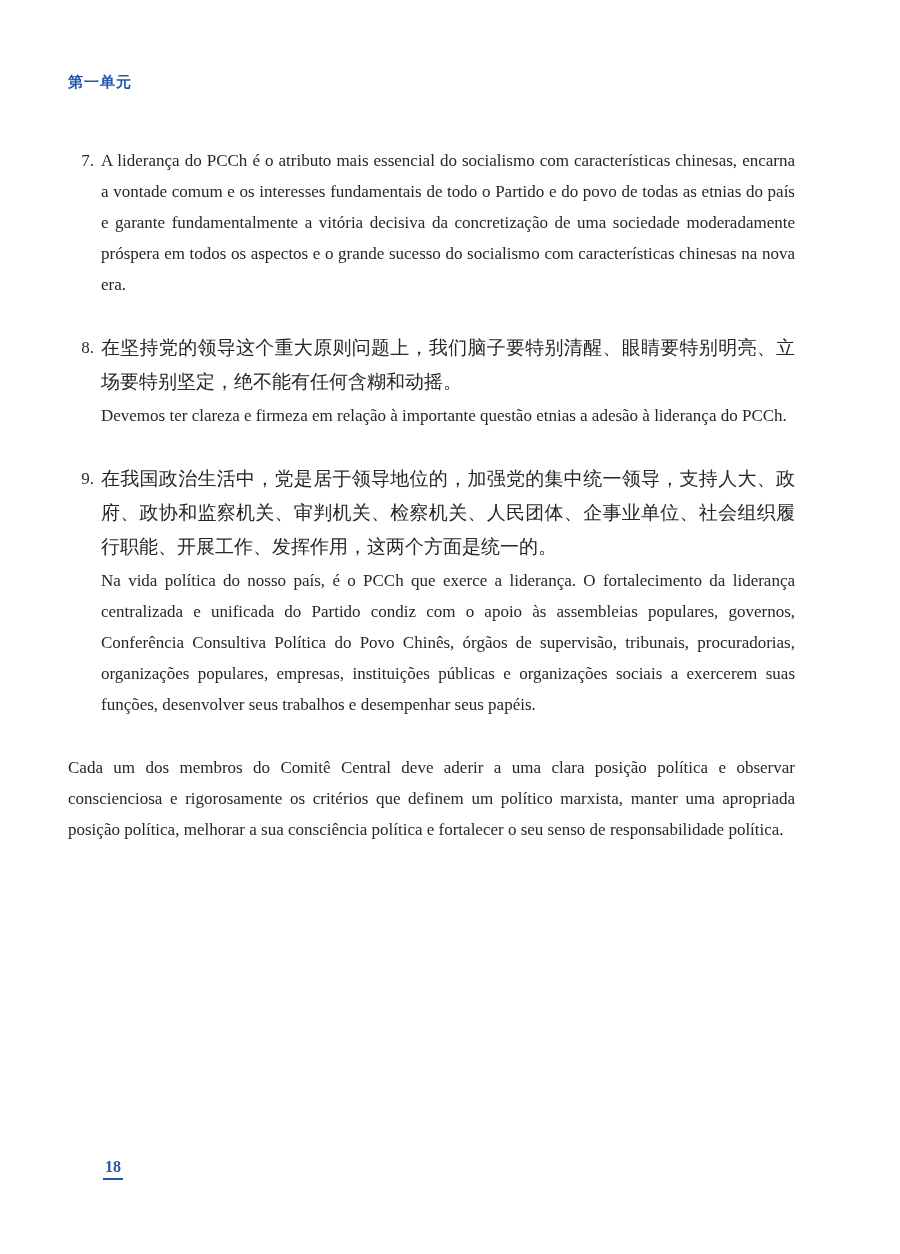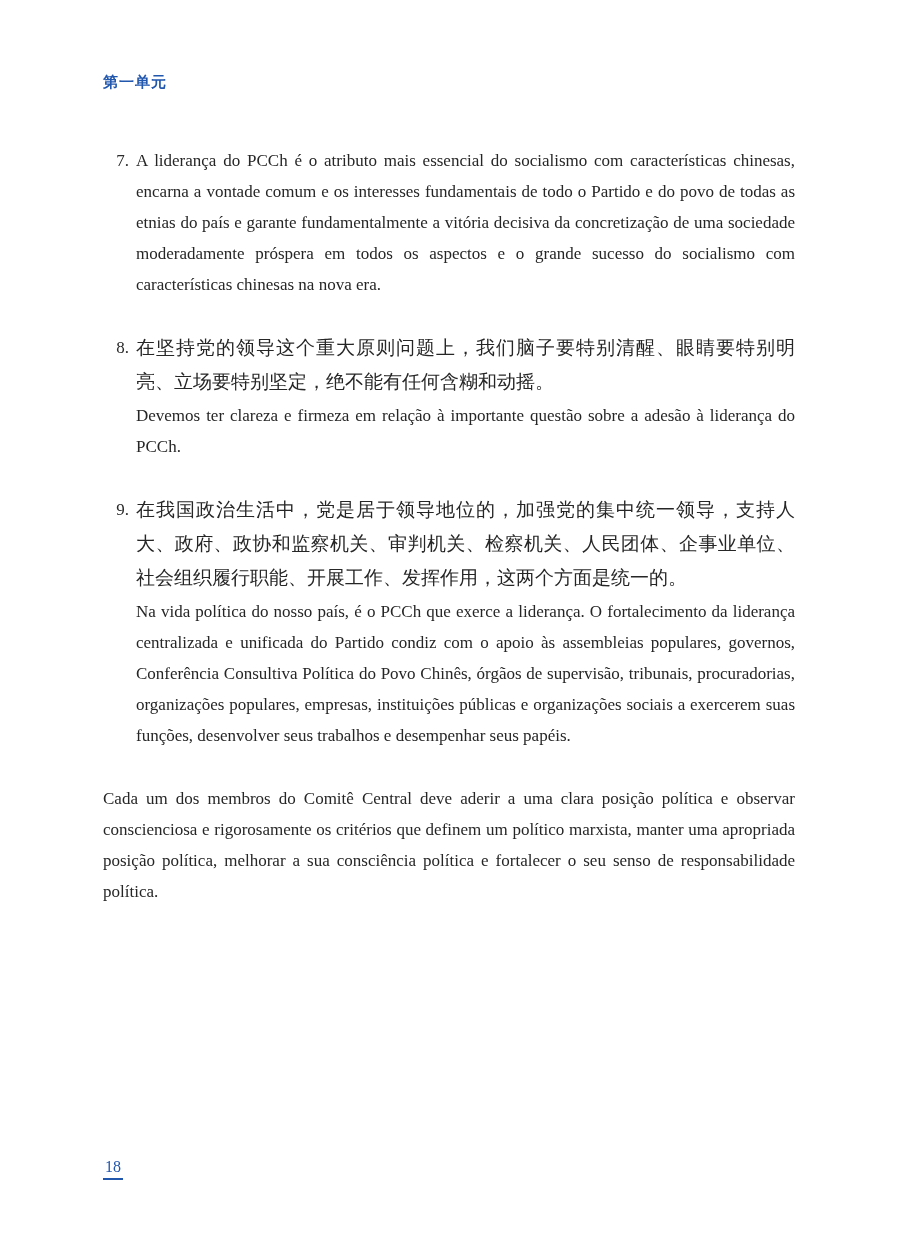--- a/index.html
+++ b/index.html
@@ -8,21 +8,21 @@
     width: 900px;
     height: 1254px;
     position: relative;
     font-family: "Liberation Serif", "DejaVu Serif", serif;
     color: #2b2b2b;
     overflow: hidden;
   }
   .page {
     position: absolute;
     inset: 0;
-    padding: 73px 105px 0 103px;
+    padding: 73px 105px 0 68px;
   }
   .unit-header {
     font-family: "Liberation Sans", "DejaVu Sans", sans-serif;
     font-weight: bold;
     font-size: 15px;
     color: #2257ae;
     letter-spacing: 1px;
     margin-bottom: 52px;
   }
   .content { }
@@ -58,21 +58,21 @@
     text-align: justify;
     color: #262626;
     margin-top: 1px;
   }
   .page-number {
     position: absolute;
     left: 103px;
     top: 1158px;
     font-family: "Liberation Serif", "DejaVu Serif", serif;
     font-size: 16px;
-    font-weight: normal;
+    font-weight: bold;
     color: #2257ae;
     border-bottom: 2px solid #2257ae;
     padding: 0 2px 2px 2px;
     display: inline-block;
   }
 </style>
 </head>
 <body>
 
 <div class="page">
@@ -85,21 +85,21 @@
       <div class="item-number">7.</div>
       <div class="item-texts">
         <div class="pt-text">A liderança do PCCh é o atributo mais essencial do socialismo com características chinesas, encarna a vontade comum e os interesses fundamentais de todo o Partido e do povo de todas as etnias do país e garante fundamentalmente a vitória decisiva da concretização de uma sociedade moderadamente próspera em todos os aspectos e o grande sucesso do socialismo com características chinesas na nova era.</div>
       </div>
     </div>
 
     <div class="item">
       <div class="item-number">8.</div>
       <div class="item-texts">
         <div class="zh-text">在坚持党的领导这个重大原则问题上，我们脑子要特别清醒、眼睛要特别明亮、立场要特别坚定，绝不能有任何含糊和动摇。</div>
-        <div class="pt-text">Devemos ter clareza e firmeza em relação à importante questão sobre a adesão à liderança do PCCh.</div>
+        <div class="pt-text">Devemos ter clareza e firmeza em relação à importante questão etnias a adesão à liderança do PCCh.</div>
       </div>
     </div>
 
     <div class="item">
       <div class="item-number">9.</div>
       <div class="item-texts">
         <div class="zh-text">在我国政治生活中，党是居于领导地位的，加强党的集中统一领导，支持人大、政府、政协和监察机关、审判机关、检察机关、人民团体、企事业单位、社会组织履行职能、开展工作、发挥作用，这两个方面是统一的。</div>
         <div class="pt-text">Na vida política do nosso país, é o PCCh que exerce a liderança. O fortalecimento da liderança centralizada e unificada do Partido condiz com o apoio às assembleias populares, governos, Conferência Consultiva Política do Povo Chinês, órgãos de supervisão, tribunais, procuradorias, organizações populares, empresas, instituições públicas e organizações sociais a exercerem suas funções, desenvolver seus trabalhos e desempenhar seus papéis.</div>
       </div>
     </div>

